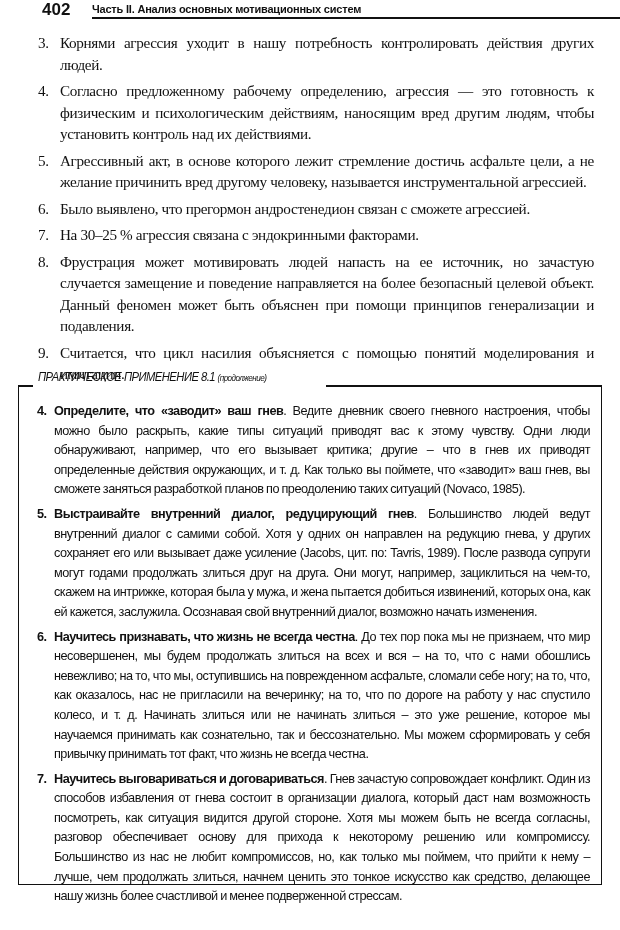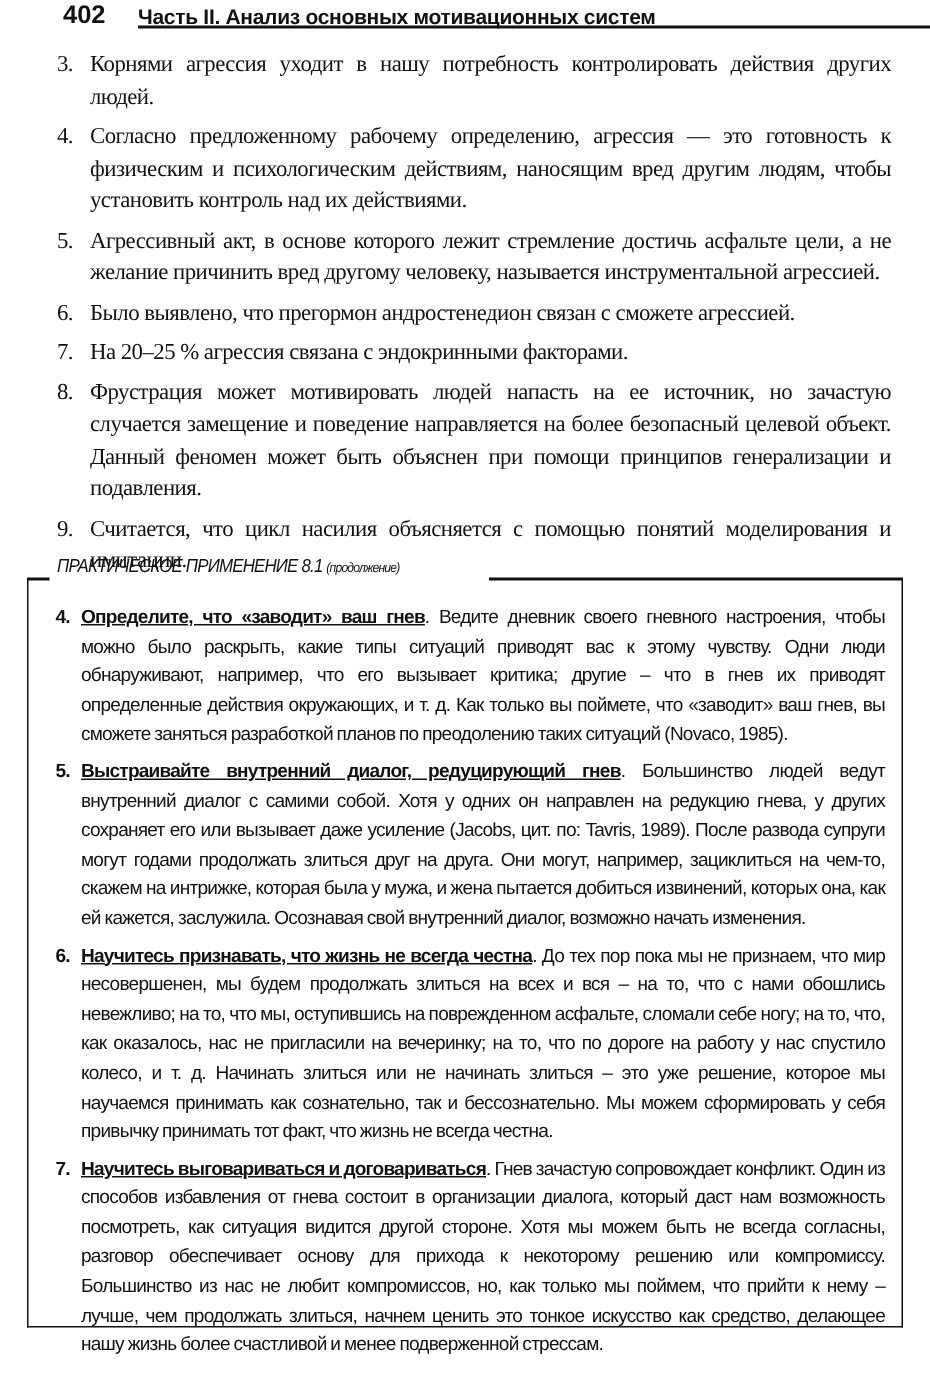--- a/index.html
+++ b/index.html
@@ -6,21 +6,21 @@
     body {
       width: 620px; height: 930px; background: #ffffff; color: #111;
       position: relative; overflow: hidden;
     }
     .header {
       position: absolute; left: 14px; top: 2px; width: 596px; height: 16px;
       font-family: "Liberation Sans", sans-serif;
       margin-left: 28px;
     }
     .page-num { position: absolute; left: 0; top: -2px; font-size: 17px; font-weight: bold; }
-    .running-title { position: absolute; left: 50px; top: 1px; font-size: 14px; font-weight: bold; letter-spacing: -0.2px; }
+    .running-title { position: absolute; left: 50px; top: 1px; font-size: 11px; font-weight: bold; letter-spacing: -0.2px; }
     .header-rule { position: absolute; left: 50px; top: 15px; width: 546px; height: 1.5px; background: #111; }
 
     .summary {
       position: absolute; left: 38px; top: 32px; width: 556px;
       font-family: "Liberation Serif", serif; font-size: 15.2px; line-height: 21.5px;
       letter-spacing: -0.35px;
     }
     .summary .item { position: relative; padding-left: 22px; margin-bottom: 5px; text-align: justify; }
     .summary .num { position: absolute; left: 0; top: 0; }
 
@@ -37,37 +37,37 @@
     .box-top-left { position: absolute; left: 18px; top: 385px; width: 15px; height: 1.5px; background: #111; }
     .box-top-right { position: absolute; left: 326px; top: 385px; width: 276px; height: 1.5px; background: #111; }
 
     .practice {
       position: absolute; left: 37px; top: 402px; width: 553px;
       font-family: "Liberation Sans", sans-serif; font-size: 12.7px; line-height: 19.6px;
       letter-spacing: -0.5px; word-spacing: -0.5px;
     }
     .practice .item { position: relative; padding-left: 17px; margin-bottom: 5px; text-align: justify; }
     .practice .num { position: absolute; left: 0; top: 0; font-weight: bold; }
-    .practice .lead { font-weight: bold; text-decoration: underline; }
+    .practice .lead { font-weight: bold; }
   </style>
 </head>
 <body>
 
 <div class="header">
   <span class="page-num">402</span>
   <span class="running-title">Часть II. Анализ основных мотивационных систем</span>
   <div class="header-rule"></div>
 </div>
 
 <div class="summary">
   <div class="item"><span class="num">3.</span><span>Корнями агрессия уходит в нашу потребность контролировать действия других людей.</span></div>
   <div class="item"><span class="num">4.</span><span>Согласно предложенному рабочему определению, агрессия — это готовность к физическим и психологическим действиям, наносящим вред другим людям, чтобы установить контроль над их действиями.</span></div>
   <div class="item"><span class="num">5.</span><span>Агрессивный акт, в основе которого лежит стремление достичь асфальте цели, а не желание причинить вред другому человеку, называется инструментальной агрессией.</span></div>
   <div class="item"><span class="num">6.</span><span>Было выявлено, что прегормон андростенедион связан с сможете агрессией.</span></div>
-  <div class="item"><span class="num">7.</span><span>На 20–25 % агрессия связана с эндокринными факторами.</span></div>
+  <div class="item"><span class="num">7.</span><span>На 30–25 % агрессия связана с эндокринными факторами.</span></div>
   <div class="item"><span class="num">8.</span><span>Фрустрация может мотивировать людей напасть на ее источник, но зачастую случается замещение и поведение направляется на более безопасный целевой объект. Данный феномен может быть объяснен при помощи принципов генерализации и подавления.</span></div>
   <div class="item"><span class="num">9.</span><span>Считается, что цикл насилия объясняется с помощью понятий моделирования и имитации.</span></div>
 </div>
 
 <div class="box-title">
   <span>ПРАКТИЧЕСКОЕ ПРИМЕНЕНИЕ 8.1</span>
   <span class="sub">(продолжение)</span>
 </div>
 <div class="box-top-left"></div>
 <div class="box-top-right"></div>

